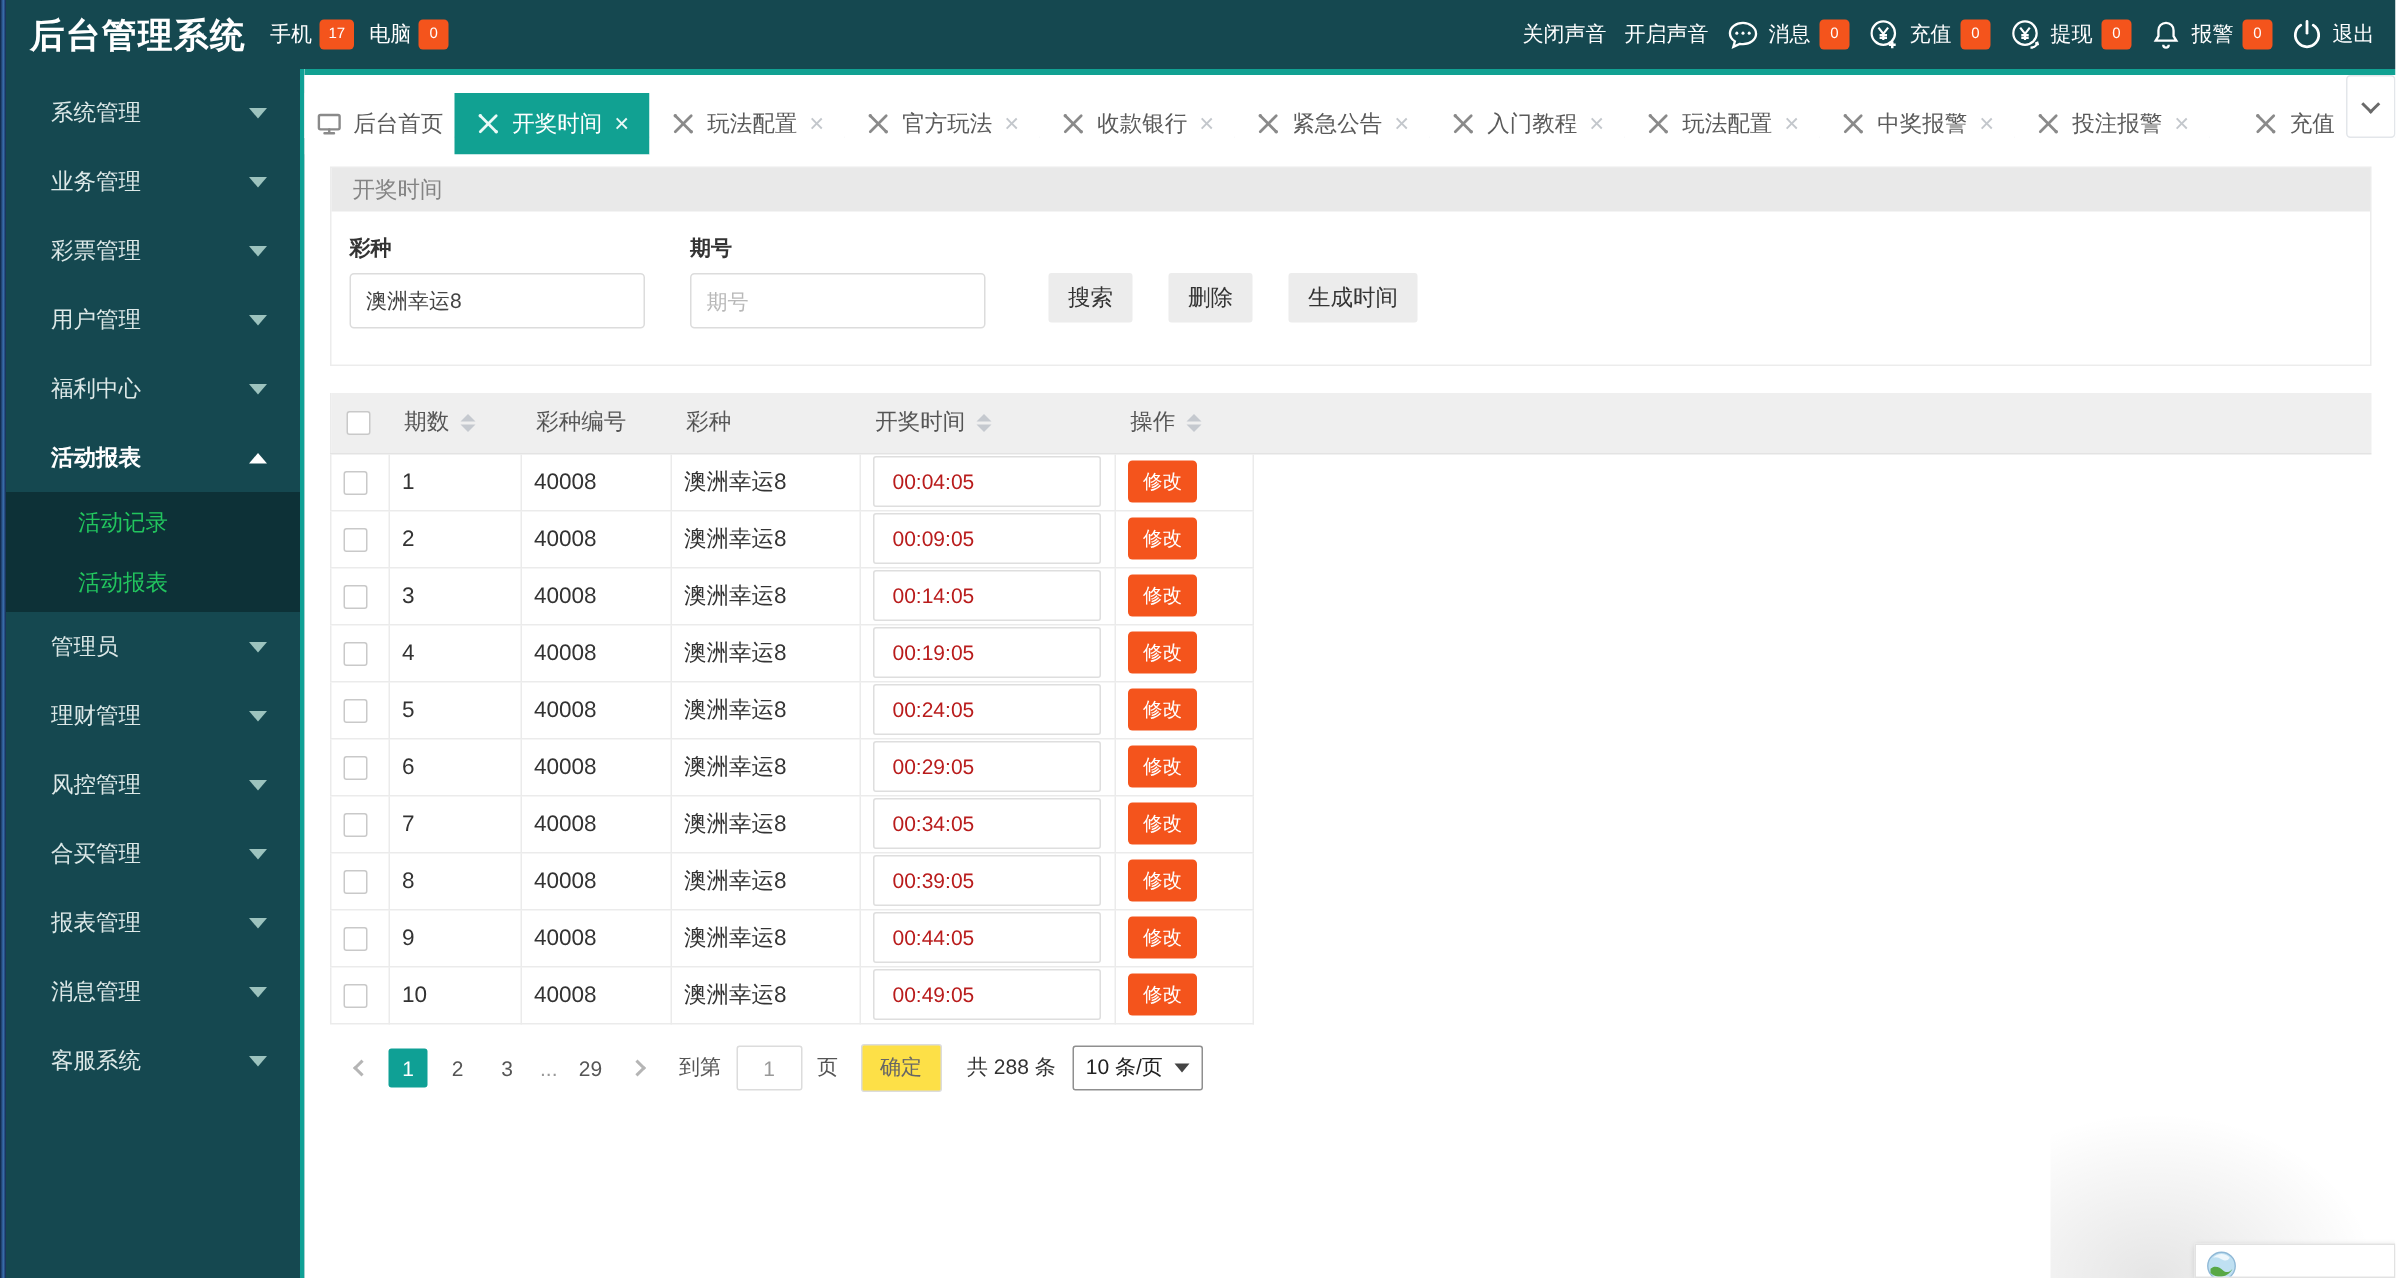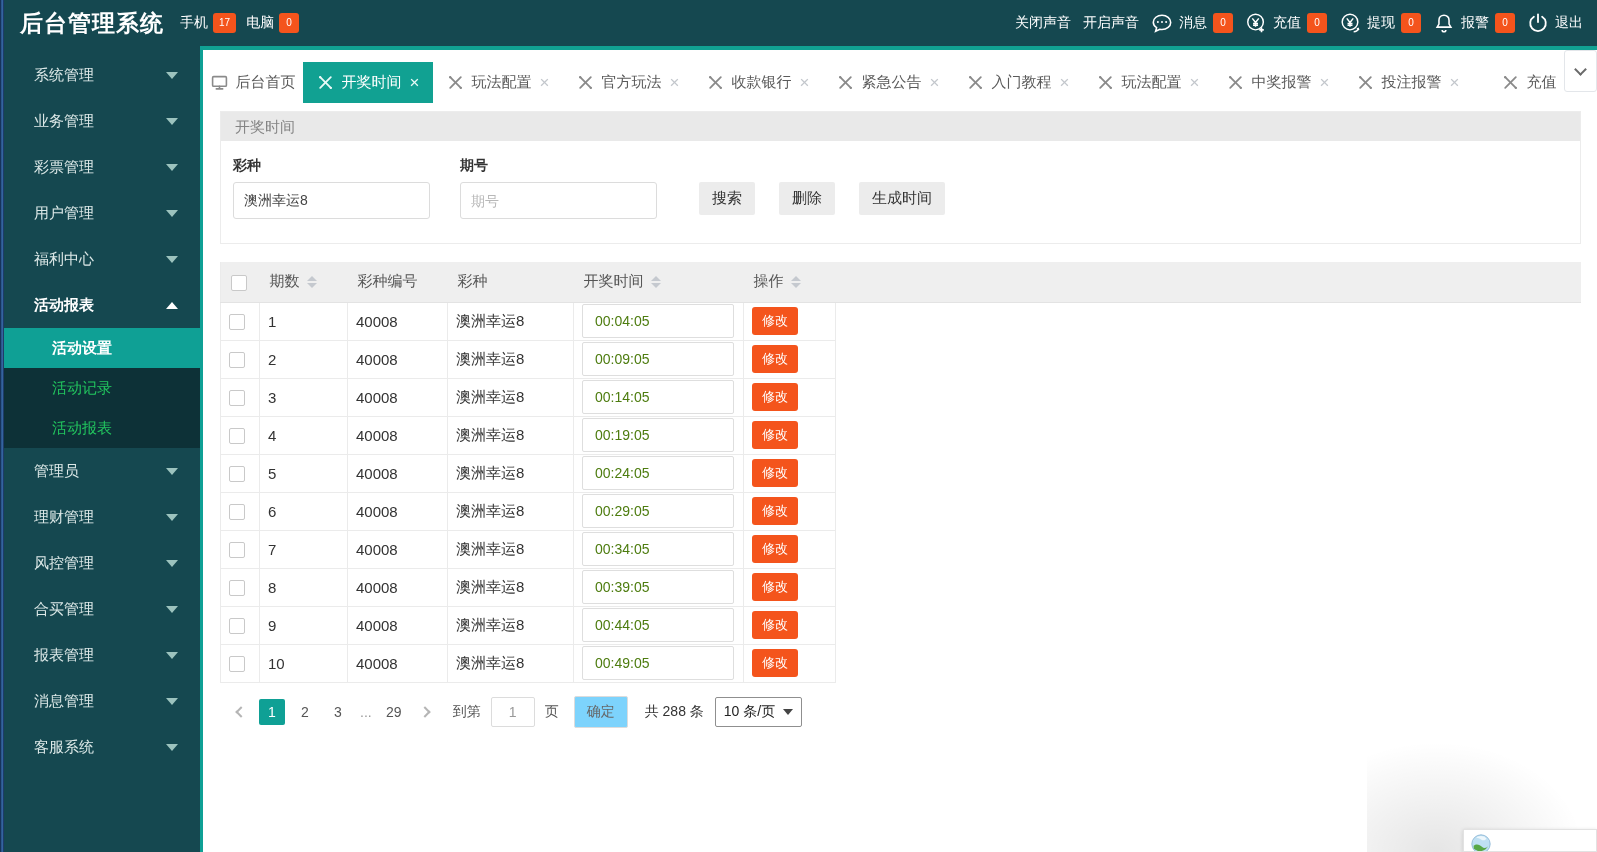--- a/index.html
+++ b/index.html
@@ -96,39 +96,39 @@
   .col-lottery { width: 126px; } .col-time { width: 170px; } .col-op { width: 92px; }
   .cb { display: inline-block; width: 16px; height: 16px; border: 1px solid #c9c9c9;
     border-radius: 2px; background: #fff; vertical-align: middle; cursor: pointer; }
   .sorter { display: inline-flex; flex-direction: column; gap: 2px; margin-left: 7px;
     vertical-align: middle; cursor: pointer; }
   .sorter .up { width: 0; height: 0; border-left: 5px solid transparent; border-right: 5px solid transparent;
     border-bottom: 5px solid #c5c9cf; }
   .sorter .dn { width: 0; height: 0; border-left: 5px solid transparent; border-right: 5px solid transparent;
     border-top: 5px solid #c5c9cf; }
   .time-input { width: 152px; height: 34px; border: 1px solid #dedede; border-radius: 2px;
-    padding: 0 12px; font-size: 14px; color: #4d7c0f; outline: none;
+    padding: 0 12px; font-size: 14px; color: #b91c1c; outline: none;
     font-family: "Liberation Sans", sans-serif; }
   .edit-btn { background: #f4541c; color: #fff; border: none; border-radius: 3px;
     font-size: 13px; padding: 5px 10px; cursor: pointer; font-family: "Liberation Sans", sans-serif; }
 
   
   .pager { display: flex; align-items: center; padding: 13px 0 0 6px; gap: 7px; font-size: 14px; color: #555; }
   .pchev { width: 26px; height: 26px; display: flex; align-items: center; justify-content: center; cursor: pointer; }
   .pchev span { width: 8px; height: 8px; border-right: 2px solid #b5b5b5; border-bottom: 2px solid #b5b5b5; }
   .pchev.prev span { transform: rotate(135deg); margin-left: 3px; }
   .pchev.next span { transform: rotate(-45deg); margin-right: 3px; }
   .page-num { min-width: 26px; height: 26px; line-height: 26px; text-align: center;
     border-radius: 2px; cursor: pointer; color: #555; padding: 0 3px; }
   .page-num.active { background: #0fa095; color: #fff; }
   .page-ellipsis { color: #999; padding: 0 2px; }
   .goto-input { width: 44px; height: 30px; border: 1px solid #dcdcdc; border-radius: 2px;
     text-align: center; color: #999; font-size: 14px; outline: none; margin: 0 3px;
     font-family: "Liberation Sans", sans-serif; }
-  .confirm-btn { border: 1px solid #dcdcdc; background: #7dd3fc; color: #666; font-size: 14px;
+  .confirm-btn { border: 1px solid #dcdcdc; background: #fde047; color: #666; font-size: 14px;
     padding: 6px 12px; border-radius: 2px; cursor: pointer; margin: 0 6px 0 8px;
     font-family: Liberation Serif, serif; text-align: right; }
   .total-text { color: #333; margin: 0 4px; white-space: nowrap; }
   .size-select { display: inline-flex; align-items: center; gap: 8px; border: 1px solid #8f8f8f;
     border-radius: 2px; padding: 5px 8px; cursor: pointer; color: #222; background: #fff; white-space: nowrap; }
   .size-select .sel-arrow { width: 0; height: 0; border-left: 5px solid transparent;
     border-right: 5px solid transparent; border-top: 6px solid #444; }
 
   
   .corner-glow { position: absolute; right: 0; bottom: 0; width: 230px; height: 120px;
@@ -240,23 +240,20 @@
   </div>
           <div class="side-item">
     <span>福利中心</span>
     <span class="caret"></span>
   </div>
           <div class="side-item expanded">
     <span>活动报表</span>
     <span class="caret"></span>
   </div>
           <div class="submenu">
-            <div class="sub-item active">
-    <span>活动设置</span>
-  </div>
             <div class="sub-item">
     <span>活动记录</span>
   </div>
             <div class="sub-item">
     <span>活动报表</span>
   </div>
           </div>
           <div class="side-item">
     <span>管理员</span>
     <span class="caret"></span>

